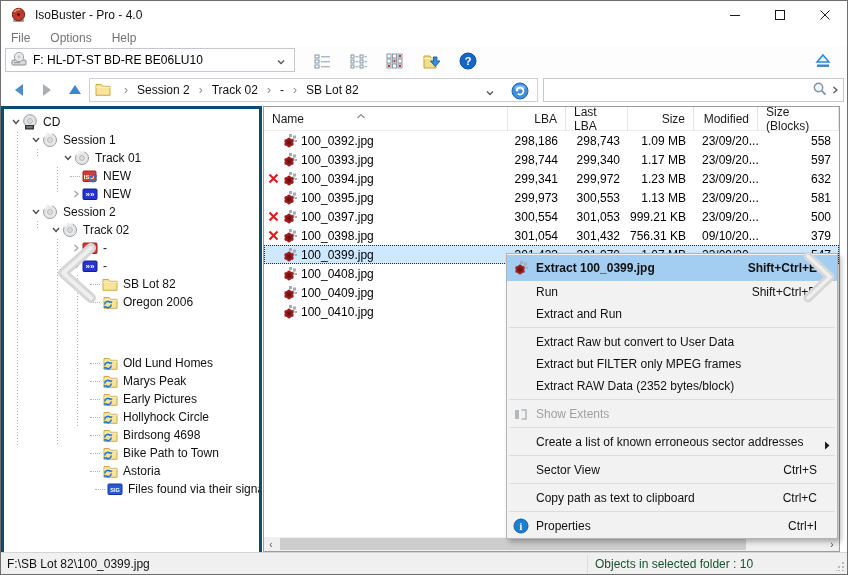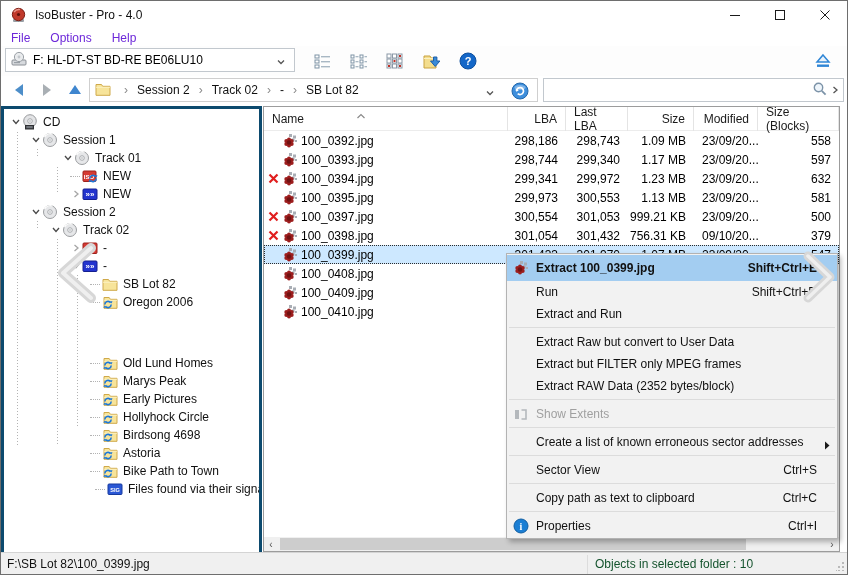--- a/index.html
+++ b/index.html
@@ -10,21 +10,21 @@
     border:1px solid #6e6e6e;overflow:hidden;
   }
   
   .titlebar{position:absolute;left:0;top:0;width:100%;height:28px;background:#fff;display:flex;align-items:center;}
   .titlebar .appicon{margin:0 8px 0 9px;width:17px;height:17px;display:inline-block;}
   .title-text{font-size:12px;color:#111;}
   .win-controls{position:absolute;right:0;top:0;height:28px;display:flex;}
   .win-btn{width:45px;height:28px;display:flex;align-items:center;justify-content:center;}
   
   .menubar{position:absolute;left:0;top:28px;width:100%;height:17px;background:#fff;display:flex;align-items:center;}
-  .menu-item{padding:0 2px;margin-right:16px;color:#6d28d9;}
+  .menu-item{padding:0 2px;margin-right:16px;color:#737373;}
   .menu-item:first-child{margin-left:8px;}
   
   .toolbar{position:absolute;left:0;top:45px;width:100%;height:30px;background:#fdfdfd;}
   .drive-combo{position:absolute;left:4px;top:2px;width:290px;height:24px;border:1px solid #c2c8ce;background:#fff;display:flex;align-items:center;}
   .drive-combo .dicon{margin:0 6px 0 5px;}
   .drive-combo .chev{position:absolute;right:8px;top:7px;}
   .tb-icons{position:absolute;left:306px;top:3px;display:flex;}
   .tb-btn{width:30px;height:24px;display:flex;align-items:center;justify-content:center;margin-right:6px;}
   .tb-actions{position:absolute;left:416px;top:3px;display:flex;}
   .eject-btn{position:absolute;right:10px;top:3px;width:28px;height:24px;display:flex;align-items:center;justify-content:center;}
@@ -561,37 +561,37 @@
               <path d="M2 3.5 h5.2 l1.2 1.8 H15 v9 H2 z" fill="#f7e49a" stroke="#cfa94a"></path>
               <path d="M2 5.8 h13 v0.9 H2 z" fill="#fdf3c6"></path>
               <g stroke="#1d78d8" stroke-width="1.6" fill="none">
                 <path d="M2.8 10.5 a3.2 3.2 0 0 1 5.8-1.8"></path>
                 <path d="M9.2 10.5 a3.2 3.2 0 0 1 -5.8 1.8"></path>
               </g>
               <path d="M8.2 7.1 l2.4 0.3 -1.4 2" fill="#1d78d8"></path>
               <path d="M3.8 13.9 l-2.4 -0.3 1.4 -2" fill="#1d78d8"></path>
             </svg>
           </span>
-          <span class="tree-label">Astoria</span>
+          <span class="tree-label">Bike Path to Town</span>
         </div>
         <div class="tree-row" style="padding-left: 86px;">
           <span class="tree-stub"></span>
           <span class="tree-icon" style="display: inline-flex;">
             <svg width="16" height="16" viewBox="0 0 16 16">
               <path d="M2 3.5 h5.2 l1.2 1.8 H15 v9 H2 z" fill="#f7e49a" stroke="#cfa94a"></path>
               <path d="M2 5.8 h13 v0.9 H2 z" fill="#fdf3c6"></path>
               <g stroke="#1d78d8" stroke-width="1.6" fill="none">
                 <path d="M2.8 10.5 a3.2 3.2 0 0 1 5.8-1.8"></path>
                 <path d="M9.2 10.5 a3.2 3.2 0 0 1 -5.8 1.8"></path>
               </g>
               <path d="M8.2 7.1 l2.4 0.3 -1.4 2" fill="#1d78d8"></path>
               <path d="M3.8 13.9 l-2.4 -0.3 1.4 -2" fill="#1d78d8"></path>
             </svg>
           </span>
-          <span class="tree-label">Bike Path to Town</span>
+          <span class="tree-label">Astoria</span>
         </div>
         <div class="tree-row" style="padding-left: 91px;">
           <span class="tree-stub"></span>
           <span class="tree-icon" style="display: inline-flex;">
             <svg width="16" height="16" viewBox="0 0 16 16">
               <rect x="1" y="3" width="14" height="10.5" rx="1" fill="#2a57d5" stroke="#173a9e"></rect>
               <text x="8" y="10.8" text-anchor="middle" font-size="5.6" font-family="Liberation Sans,sans-serif" font-weight="bold" fill="#fff">SIG</text>
             </svg>
           </span>
           <span class="tree-label">Files found via their signature</span>

